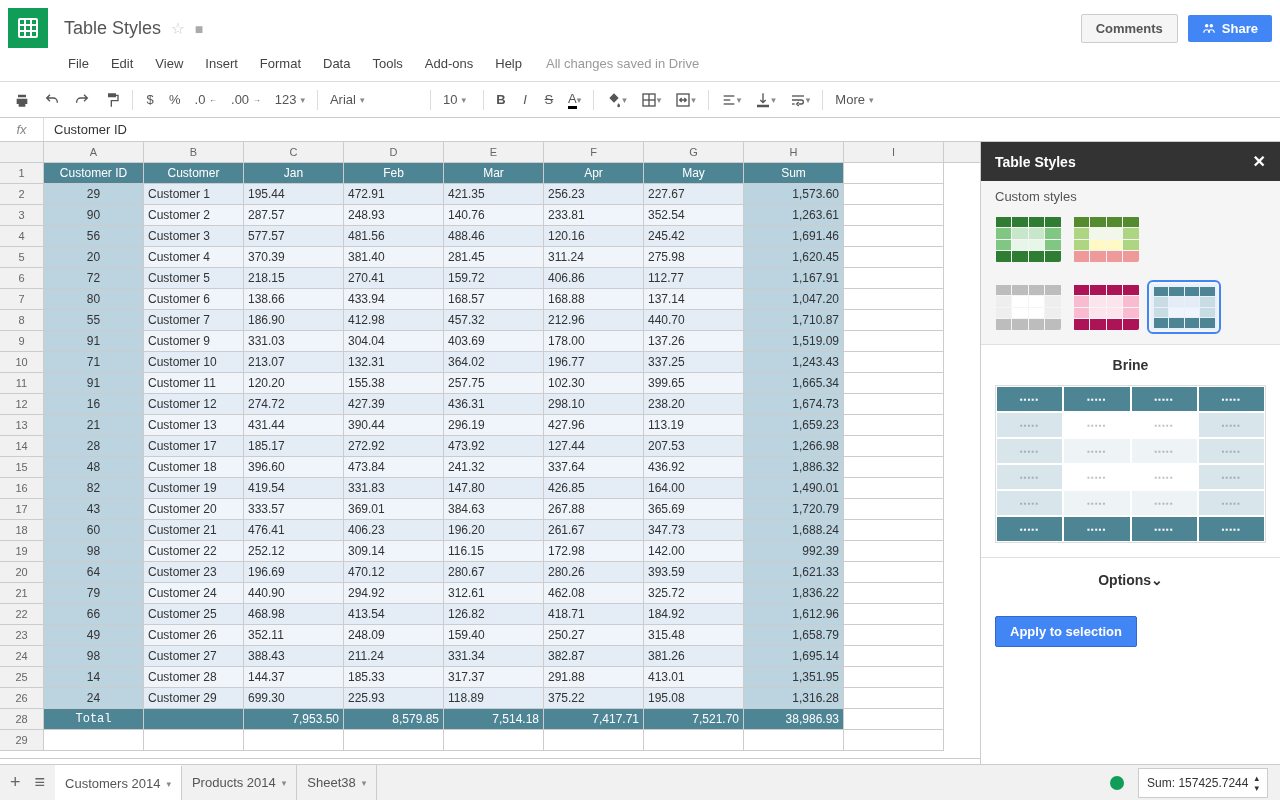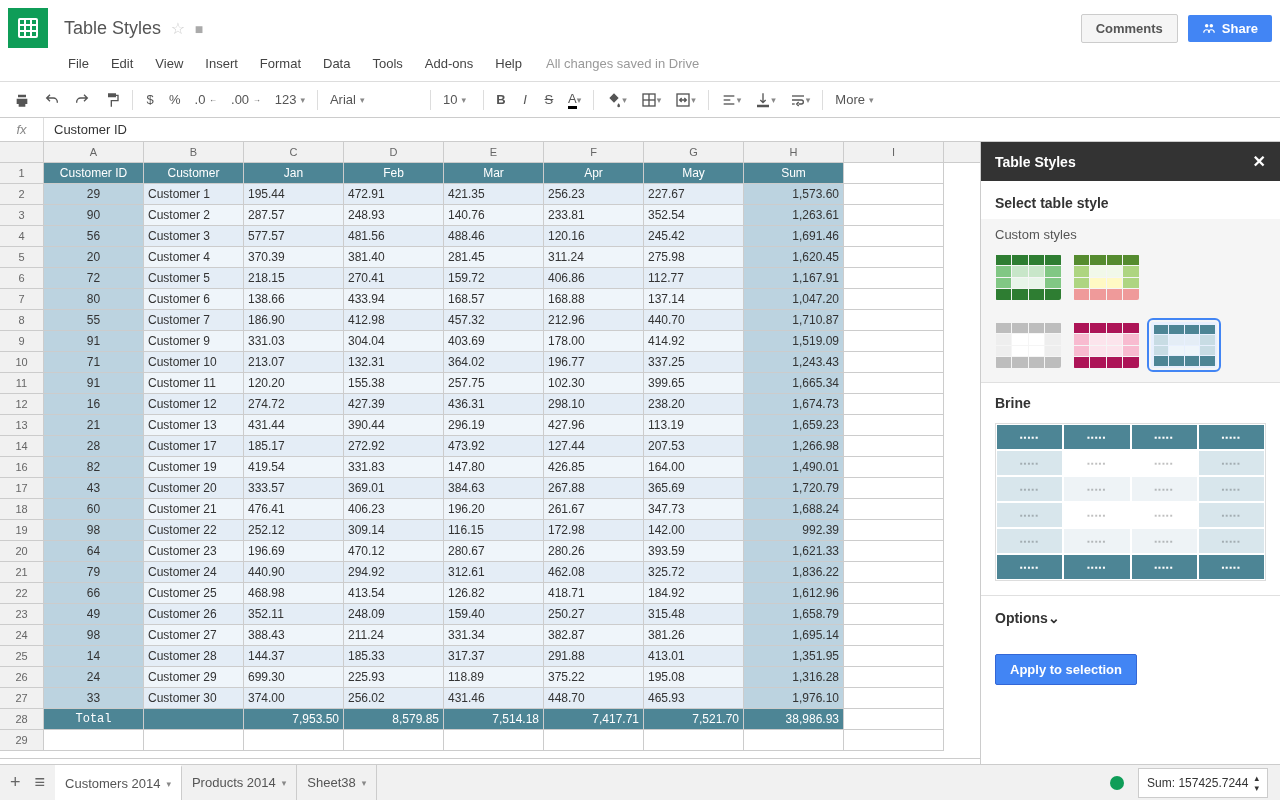--- a/index.html
+++ b/index.html
@@ -61,26 +61,26 @@
 .sb-header { background: #333; color: #fff; padding: 10px 14px; font-size: 14px; font-weight: bold; display: flex; justify-content: space-between; align-items: center; }
 .sb-close { cursor: pointer; font-size: 16px; }
 .sb-section { padding: 14px 14px 8px; font-size: 14px; font-weight: bold; color: #333; }
 .sb-subsection { padding: 8px 14px 4px; font-size: 13px; color: #555; background: #f5f5f5; }
 .sb-styles { display: flex; gap: 12px; padding: 8px 14px 14px; background: #f5f5f5; }
 .style-thumb { width: 66px; height: 46px; cursor: pointer; display: flex; flex-direction: column; border-radius: 2px; overflow: hidden; }
 .style-thumb.sel { outline: 2px solid #4285f4; outline-offset: 2px; background: #e8f0fe; padding: 2px; }
 .st-row { flex: 1; display: flex; }
 .st-c { flex: 1; margin: 0.5px; }
 .sb-divider { height: 1px; background: #e0e0e0; }
-.sb-style-name { padding: 12px 14px 8px; font-size: 14px; font-weight: bold; background: #fff; }
+.sb-style-name { padding: 12px 14px 8px; font-size: 14px; font-weight: bold; background: #fff; text-align: center; }
 .preview { margin: 4px 14px 14px; border: 1px solid #ddd; }
 .pv-row { display: flex; height: 26px; }
 .pv-c { flex: 1; border: 1px solid #fff; display:flex; align-items:center; justify-content:center; }
 .pv-dots { font-size: 8px; color: rgba(0,0,0,0.25); letter-spacing: 1px; }
-.sb-options { padding: 14px; font-size: 14px; font-weight: bold; color: #333; border-top: 1px solid #e0e0e0; display: flex; justify-content: flex-start; cursor: pointer; }
+.sb-options { padding: 14px; font-size: 14px; font-weight: bold; color: #333; border-top: 1px solid #e0e0e0; display: flex; justify-content: center; cursor: pointer; }
 .sb-apply { margin: 14px; }
 .apply-btn { background: #4285f4; color: #fff; border: 1px solid #3367d6; padding: 7px 14px; font-size: 13px; font-weight: bold; border-radius: 2px; cursor: pointer; }
 .sb-scroll-dummy { flex: 1; }
 
 
 .bottom { position: absolute; bottom: 0; left: 0; right: 0; height: 36px; border-top: 1px solid #ccc; display: flex; align-items: center; background: #f1f1f1; }
 .tab-controls { display: flex; align-items: center; padding: 0 10px; gap: 14px; }
 .tab-ctrl { color: #666; cursor: pointer; font-size: 18px; }
 .tabs { display: flex; height: 100%; }
 .tab { padding: 0 10px; border-right: 1px solid #ccc; display: flex; align-items: center; gap: 6px; font-size: 13px; color: #555; cursor: pointer; background: #f1f1f1; }
@@ -354,21 +354,21 @@
           <div class="cell" style="background:#fff"></div>
         </div>
         <div class="row data-row">
           <div class="row-h">9</div>
           <div class="cell id">91</div>
           <div class="cell">Customer 9</div>
           <div class="cell">331.03</div>
           <div class="cell">304.04</div>
           <div class="cell">403.69</div>
           <div class="cell">178.00</div>
-          <div class="cell">414.92</div>
+          <div class="cell">137.26</div>
           <div class="cell sum">1,519.09</div>
           <div class="cell" style="background:#fff"></div>
         </div>
         <div class="row data-row">
           <div class="row-h">10</div>
           <div class="cell id">71</div>
           <div class="cell">Customer 10</div>
           <div class="cell">213.07</div>
           <div class="cell">132.31</div>
           <div class="cell">364.02</div>
@@ -419,20 +419,32 @@
           <div class="cell">Customer 17</div>
           <div class="cell">185.17</div>
           <div class="cell">272.92</div>
           <div class="cell">473.92</div>
           <div class="cell">127.44</div>
           <div class="cell">207.53</div>
           <div class="cell sum">1,266.98</div>
           <div class="cell" style="background:#fff"></div>
         </div>
         <div class="row data-row">
+          <div class="row-h">15</div>
+          <div class="cell id">48</div>
+          <div class="cell">Customer 18</div>
+          <div class="cell">396.60</div>
+          <div class="cell">473.84</div>
+          <div class="cell">241.32</div>
+          <div class="cell">337.64</div>
+          <div class="cell">436.92</div>
+          <div class="cell sum">1,886.32</div>
+          <div class="cell" style="background:#fff"></div>
+        </div>
+        <div class="row data-row">
           <div class="row-h">16</div>
           <div class="cell id">82</div>
           <div class="cell">Customer 19</div>
           <div class="cell">419.54</div>
           <div class="cell">331.83</div>
           <div class="cell">147.80</div>
           <div class="cell">426.85</div>
           <div class="cell">164.00</div>
           <div class="cell sum">1,490.01</div>
           <div class="cell" style="background:#fff"></div>
@@ -548,32 +560,20 @@
         <div class="row data-row">
           <div class="row-h">26</div>
           <div class="cell id">24</div>
           <div class="cell">Customer 29</div>
           <div class="cell">699.30</div>
           <div class="cell">225.93</div>
           <div class="cell">118.89</div>
           <div class="cell">375.22</div>
           <div class="cell">195.08</div>
           <div class="cell sum">1,316.28</div>
-          <div class="cell" style="background:#fff"></div>
-        </div>
-        <div class="row data-row">
-          <div class="row-h">27</div>
-          <div class="cell id">33</div>
-          <div class="cell">Customer 30</div>
-          <div class="cell">374.00</div>
-          <div class="cell">256.02</div>
-          <div class="cell">431.46</div>
-          <div class="cell">448.70</div>
-          <div class="cell">465.93</div>
-          <div class="cell sum">1,976.10</div>
           <div class="cell" style="background:#fff"></div>
         </div>
         <div class="row total-row">
           <div class="row-h">28</div>
           <div class="cell lbl">Total</div>
           <div class="cell"></div>
           <div class="cell">7,953.50</div>
           <div class="cell">8,579.85</div>
           <div class="cell">7,514.18</div>
           <div class="cell">7,417.71</div>
@@ -595,21 +595,20 @@
         </div>
       </div>
     <div class="hscroll"></div>
   </div>
 
   <div class="sidebar">
     <div class="sb-header">
       <span>Table Styles</span>
       <span class="sb-close">✕</span>
     </div>
-    <div class="sb-section">Select table style</div>
     <div class="sb-subsection">Custom styles</div>
     <div class="sb-styles">
       <div class="style-thumb">
         <div class="st-row">
             <div class="st-c" style="background:#2e7d32"></div>
             <div class="st-c" style="background:#2e7d32"></div>
             <div class="st-c" style="background:#2e7d32"></div>
             <div class="st-c" style="background:#2e7d32"></div>
           </div>
         <div class="st-row">

